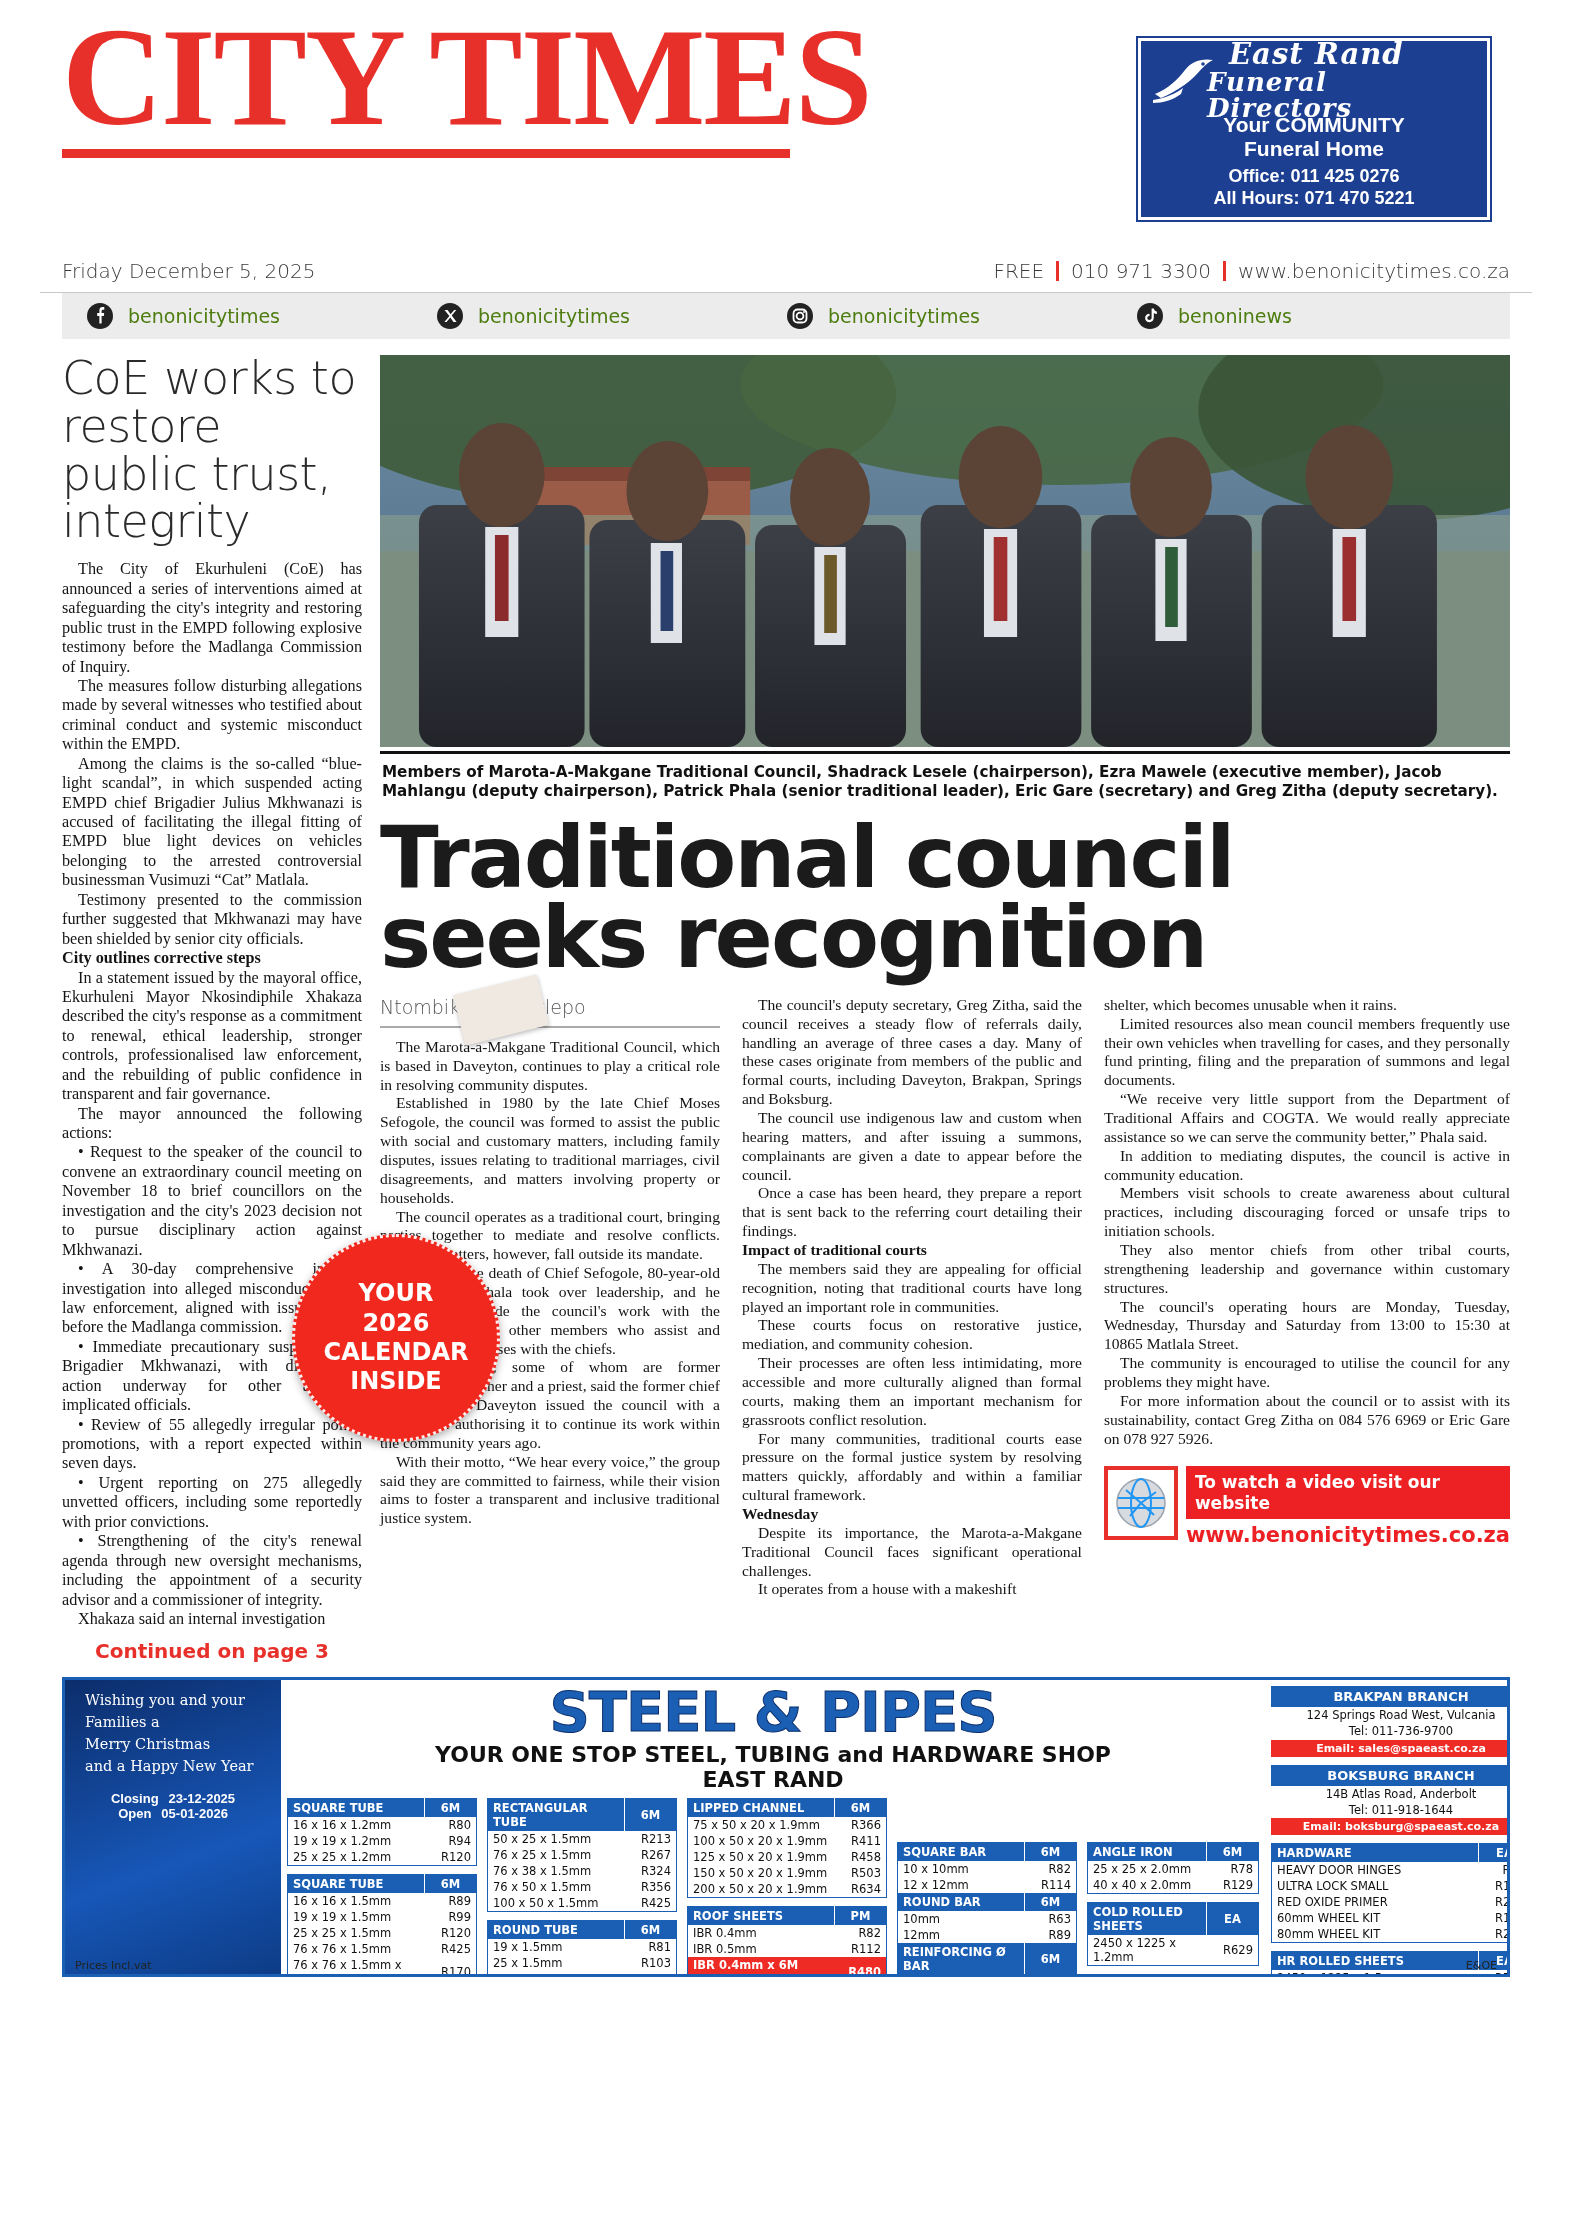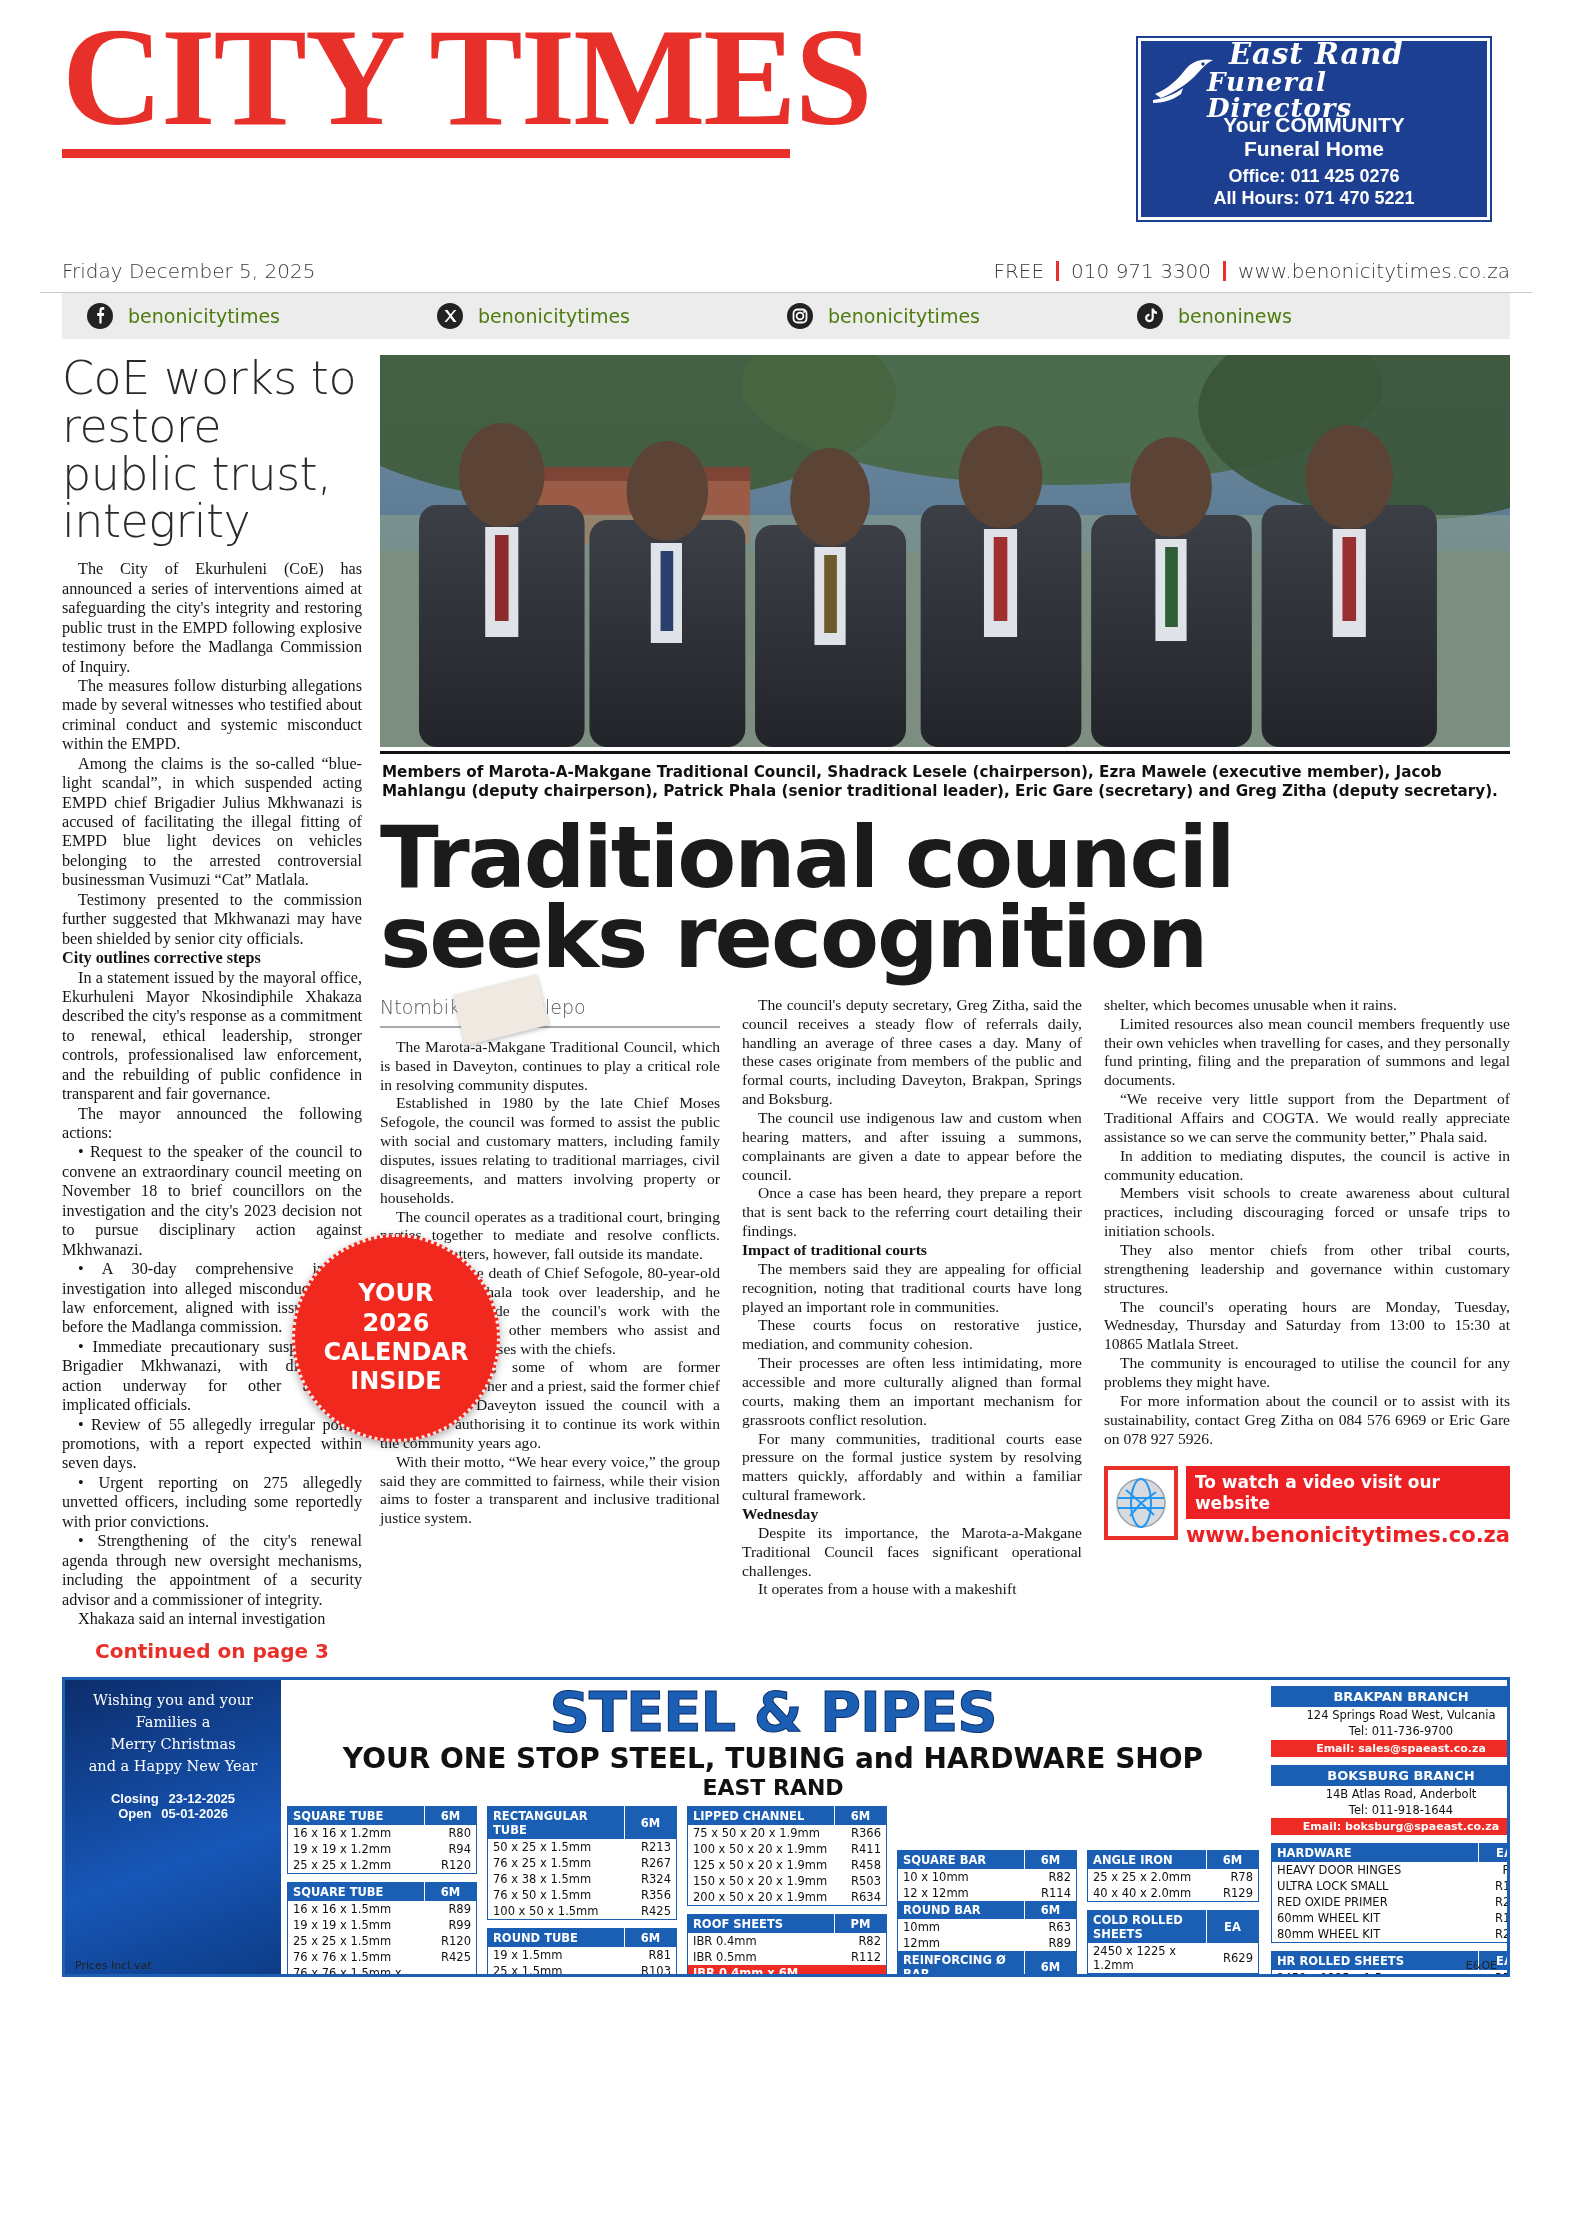--- a/index.html
+++ b/index.html
@@ -128,32 +128,32 @@
             padding: 6px 9px; line-height: 1.2; font-family:"DejaVu Sans",sans-serif; }
   .vb-url { color:#ed2024; font-weight:bold; font-size: 21px; padding-top: 4px;
             font-family:"DejaVu Sans",sans-serif; }
 
   
   .ad {
     margin: 14px 22px 0; border: 3px solid #1a5fb4; background:#fff;
     height: 300px; position: relative; overflow: hidden; display:flex;
   }
   .ad-left { width: 216px; flex:0 0 auto; background: linear-gradient(160deg,#0c2d6b,#1757b8 60%,#0d3c86);
-             color:#fff; padding: 10px 8px; text-align:center; }
+             color:#fff; padding: 10px 20px; text-align:left; }
   .ad-xmas { font-family:"DejaVu Serif", serif; font-size: 14.5px; line-height:1.5; }
   .ad-closing { margin-top: 14px; font-size: 13px; font-weight: bold; }
   .ad-closing div { display:flex; justify-content:center; gap: 10px; }
   .ad-mid { flex: 1; position: relative; padding: 4px 6px 0; }
   .ad-title { text-align:center; }
   .steel {
     font-family:"DejaVu Sans", sans-serif; font-weight: bold; font-size: 56px;
     color: #1a5fb4; letter-spacing: -1px; line-height: 1;
     -webkit-text-stroke: 1px #0b2e6b;
   }
-  .steel-sub { font-family:"DejaVu Sans", sans-serif; font-weight:bold; font-size: 28px; color:#111; margin-top: 2px; }
+  .steel-sub { font-family:"DejaVu Sans", sans-serif; font-weight:bold; font-size: 22px; color:#111; margin-top: 2px; }
   .steel-sub2 { font-family:"DejaVu Sans", sans-serif; font-weight:bold; font-size: 22px; color:#111; }
   .tables { display:flex; gap: 10px; padding-top: 6px; }
   .tcolset { display:flex; flex-direction:column; gap: 8px; }
   table.price { border-collapse: collapse; border: 1.5px solid #1a5fb4; width: 100%; }
   table.price th {
     background:#1a5fb4; color:#fff; font-size: 11.5px; text-align:left;
     padding: 2px 5px; font-family:"DejaVu Sans", sans-serif;
   }
   table.price th.r { text-align:center; width: 52px; border-left: 1.5px solid #fff; }
   table.price td { font-size: 11.5px; padding: 1px 5px; color:#111;

